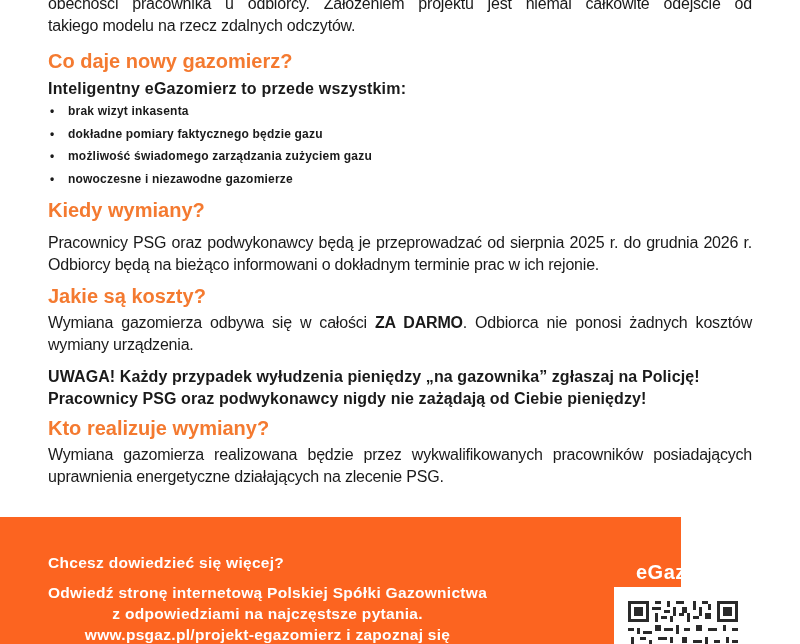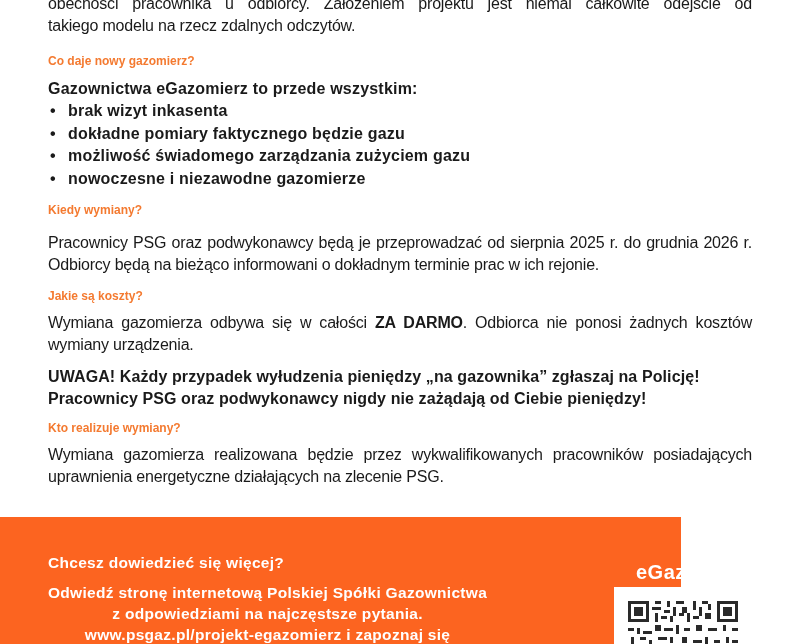--- a/index.html
+++ b/index.html
@@ -13,27 +13,27 @@
   .content {
     position: absolute; left: 48px; top: -7px; width: 704px;
   }
   .p {
     font-size: 16px; line-height: 22px; margin: 0;
     text-align: justify;
     letter-spacing: -0.2px;
   }
   .p.last { text-align-last: left; }
   .h {
-    color: #f47a30; font-weight: bold; font-size: 12px;
+    color: #f47a30; font-weight: bold; font-size: 20px;
     line-height: 20px; margin: 0;
   }
   .bold { font-weight: bold; }
   ul.bullets { list-style: none; margin: 0; padding: 0; }
   ul.bullets li {
-    font-size: 16px; line-height: 22.5px; font-weight: bold;
+    font-size: 12px; line-height: 22.5px; font-weight: bold;
     letter-spacing: 0.2px;
     padding-left: 20px; position: relative;
   }
   ul.bullets li::before {
     content: "•"; position: absolute; left: 2px; top: 0;
   }
   .intro-bold { font-weight: bold; font-size: 16px; line-height: 22px; letter-spacing: 0.2px; }
   .warn { font-weight: bold; font-size: 16px; line-height: 22px; margin: 0; letter-spacing: 0.1px; }
 
   .footer {
@@ -62,21 +62,21 @@
   }
 </style>
 </head>
 <body>
 
 <div class="content">
   <p class="p" style="text-align-last: justify;">obecności pracownika u odbiorcy. Założeniem projektu jest niemal całkowite odejście od</p>
   <p class="p" style="margin-bottom:14px;">takiego modelu na rzecz zdalnych odczytów.</p>
 
   <p class="h" style="margin-bottom:7px;">Co daje nowy gazomierz?</p>
-  <div class="intro-bold">Gazownictwa eGazomierz to przede wszystkim:</div>
+  <div class="intro-bold">Inteligentny eGazomierz to przede wszystkim:</div>
   <ul class="bullets" style="margin-bottom:10px;">
     <li>brak wizyt inkasenta</li>
     <li>dokładne pomiary faktycznego będzie gazu</li>
     <li>możliwość świadomego zarządzania zużyciem gazu</li>
     <li>nowoczesne i niezawodne gazomierze</li>
   </ul>
 
   <p class="h" style="margin-bottom:4px;">Kiedy wymiany?</p>
   <p class="p last" style="margin-bottom:10px;margin-top:12px;">Pracownicy PSG oraz podwykonawcy będą je przeprowadzać od sierpnia 2025 r. do grudnia 2026 r.  Odbiorcy będą na bieżąco informowani o dokładnym terminie prac w ich rejonie.</p>
 

